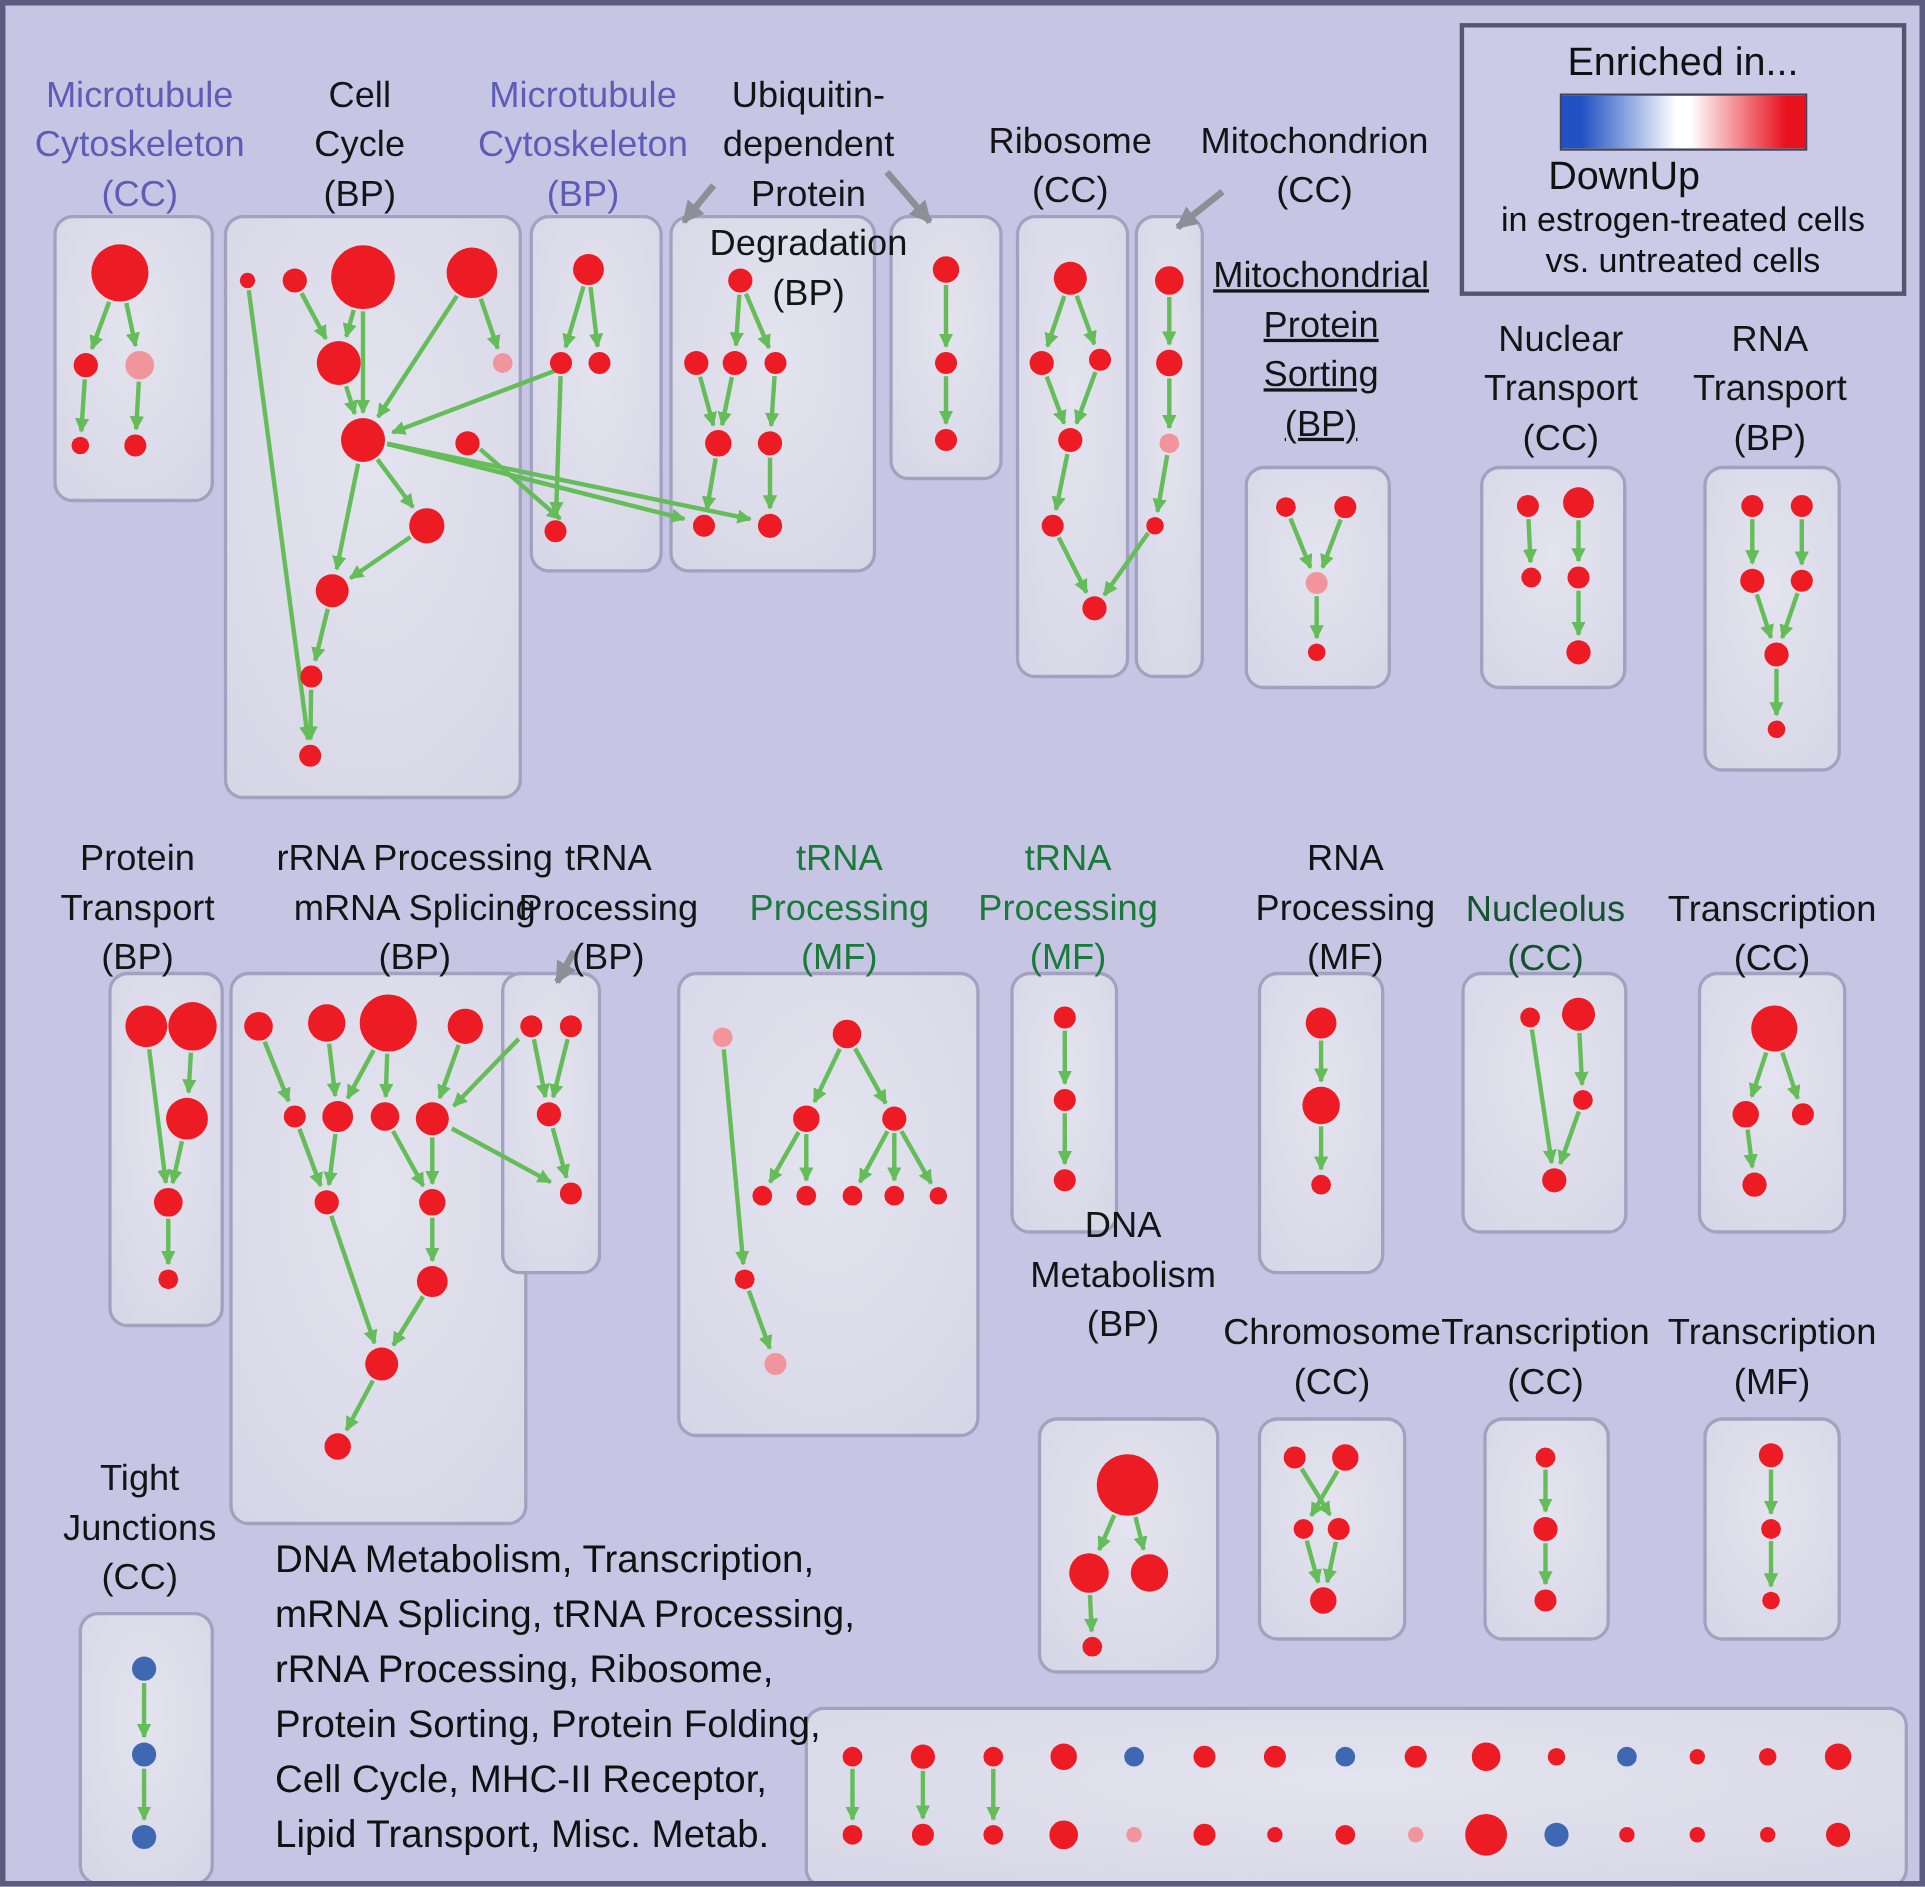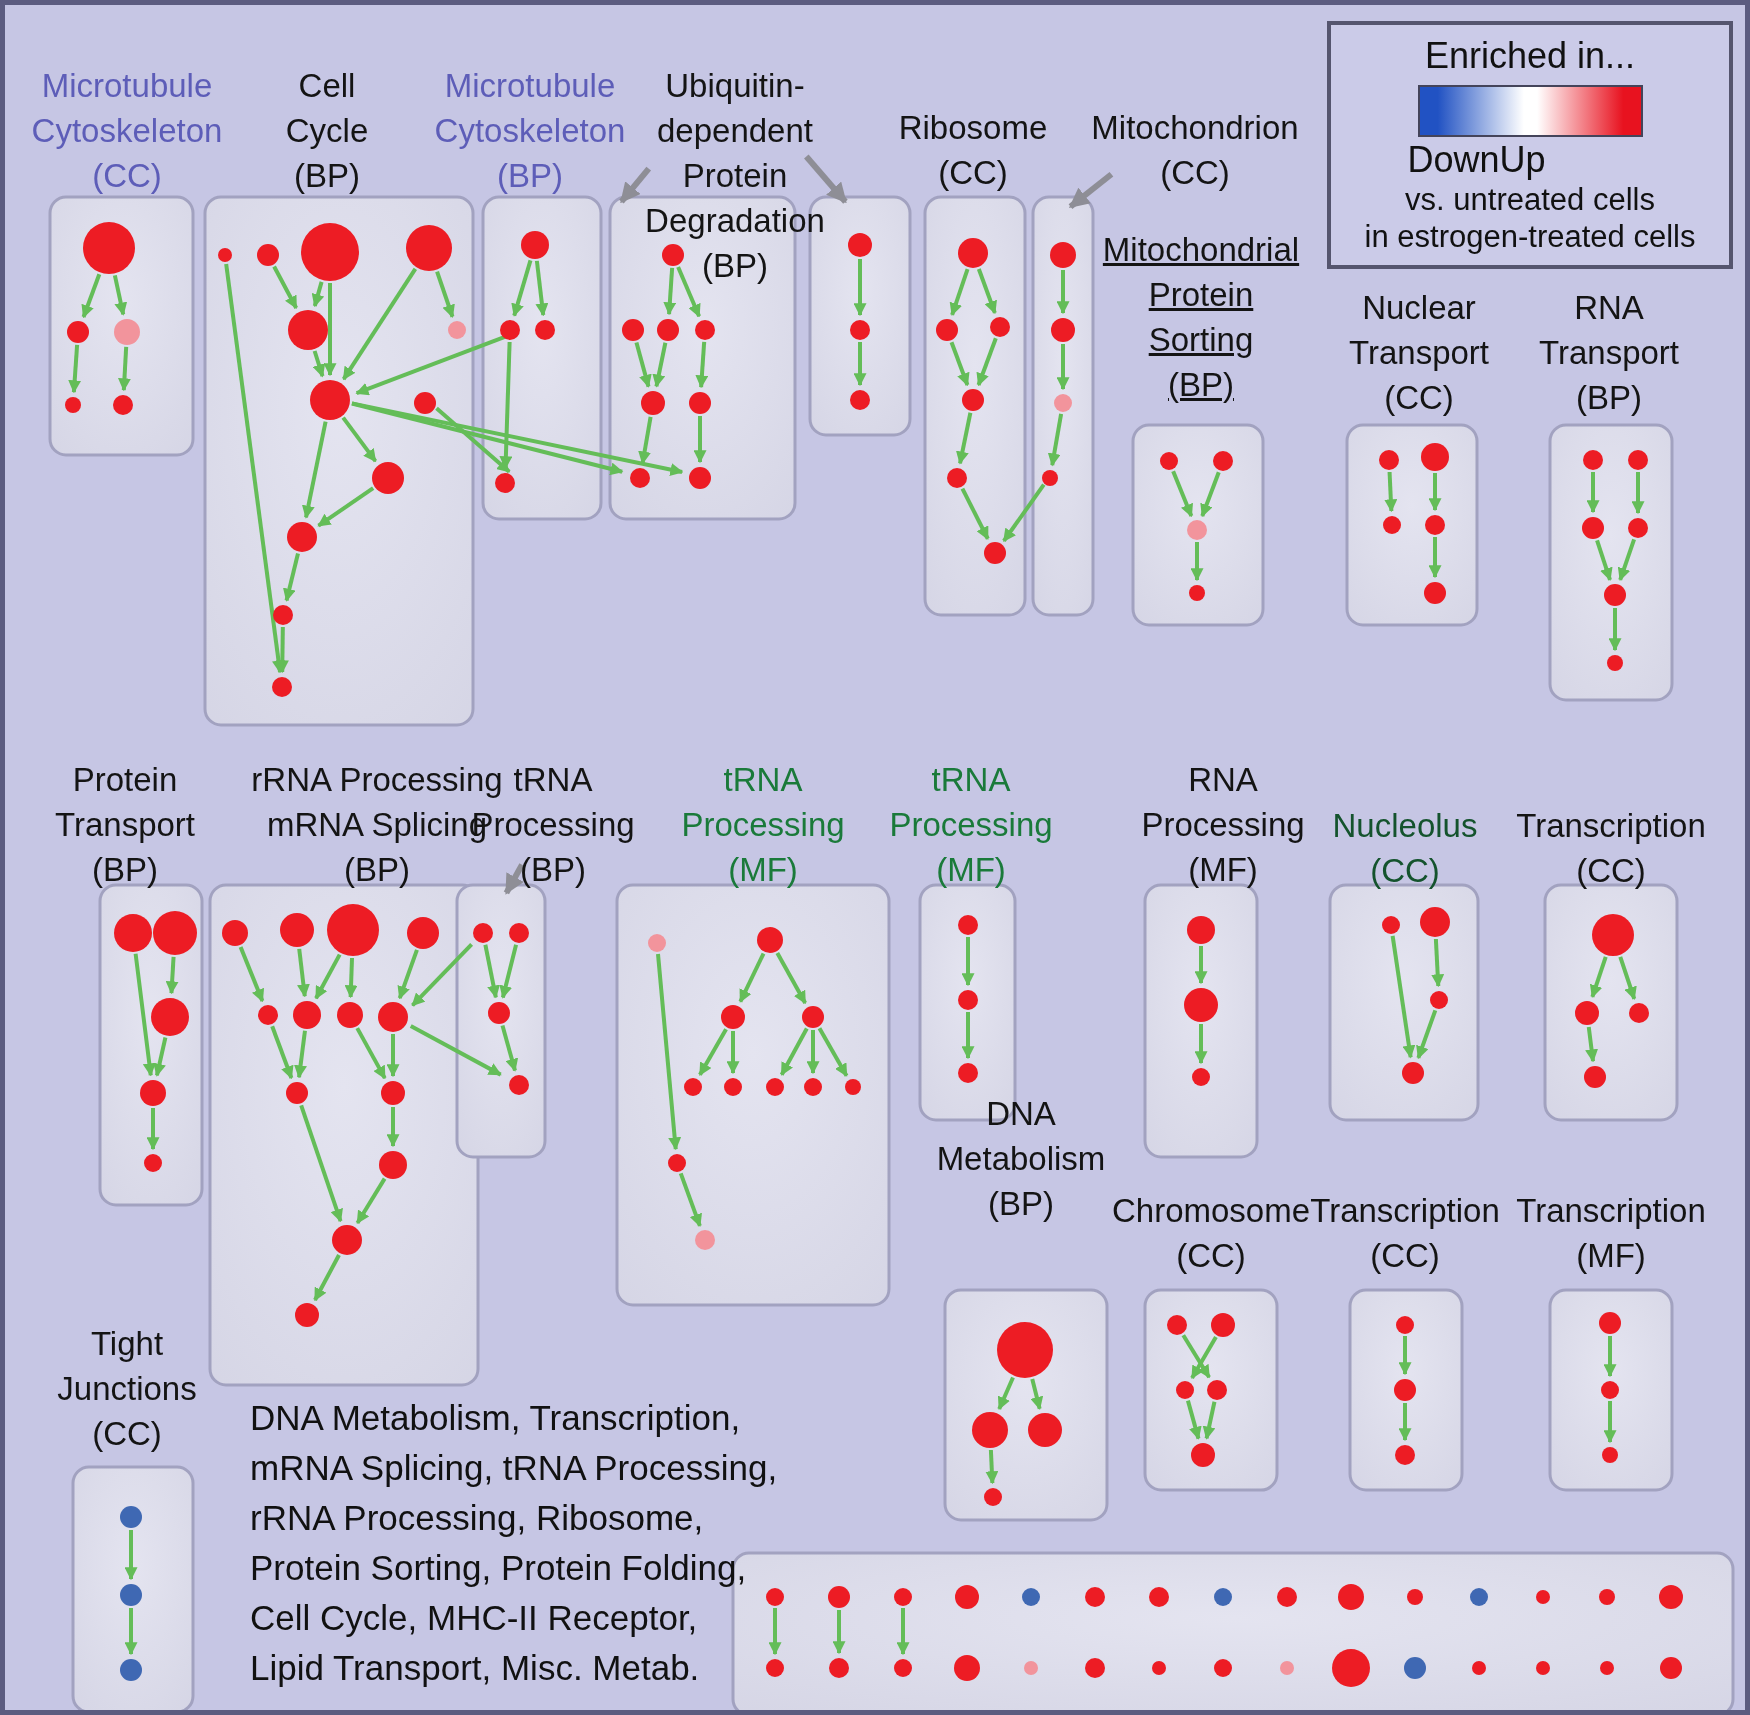--- a/index.html
+++ b/index.html
@@ -444,22 +444,22 @@
       </div>
     </div>
 
   <div class="legend">
     <div class="legend-title">Enriched in...</div>
     <div class="legend-bar" style="background: linear-gradient(90deg, rgb(33, 82, 195) 0%, rgb(33, 82, 195) 8%, rgb(255, 255, 255) 47%, rgb(255, 255, 255) 53%, rgb(232, 18, 31) 92%, rgb(232, 18, 31) 100%);"></div>
     <div class="legend-row">
       <span>Down</span>
       <span>Up</span>
     </div>
+    <div class="legend-sub">in estrogen-treated cells</div>
     <div class="legend-sub">vs. untreated cells</div>
-    <div class="legend-sub">in estrogen-treated cells</div>
   </div>
 
   <div class="misc-text">
     <div>DNA Metabolism, Transcription,</div>
     <div>mRNA Splicing, tRNA Processing,</div>
     <div>rRNA Processing, Ribosome,</div>
     <div>Protein Sorting, Protein Folding,</div>
     <div>Cell Cycle, MHC-II Receptor,</div>
     <div>Lipid Transport, Misc. Metab.</div>
   </div>

